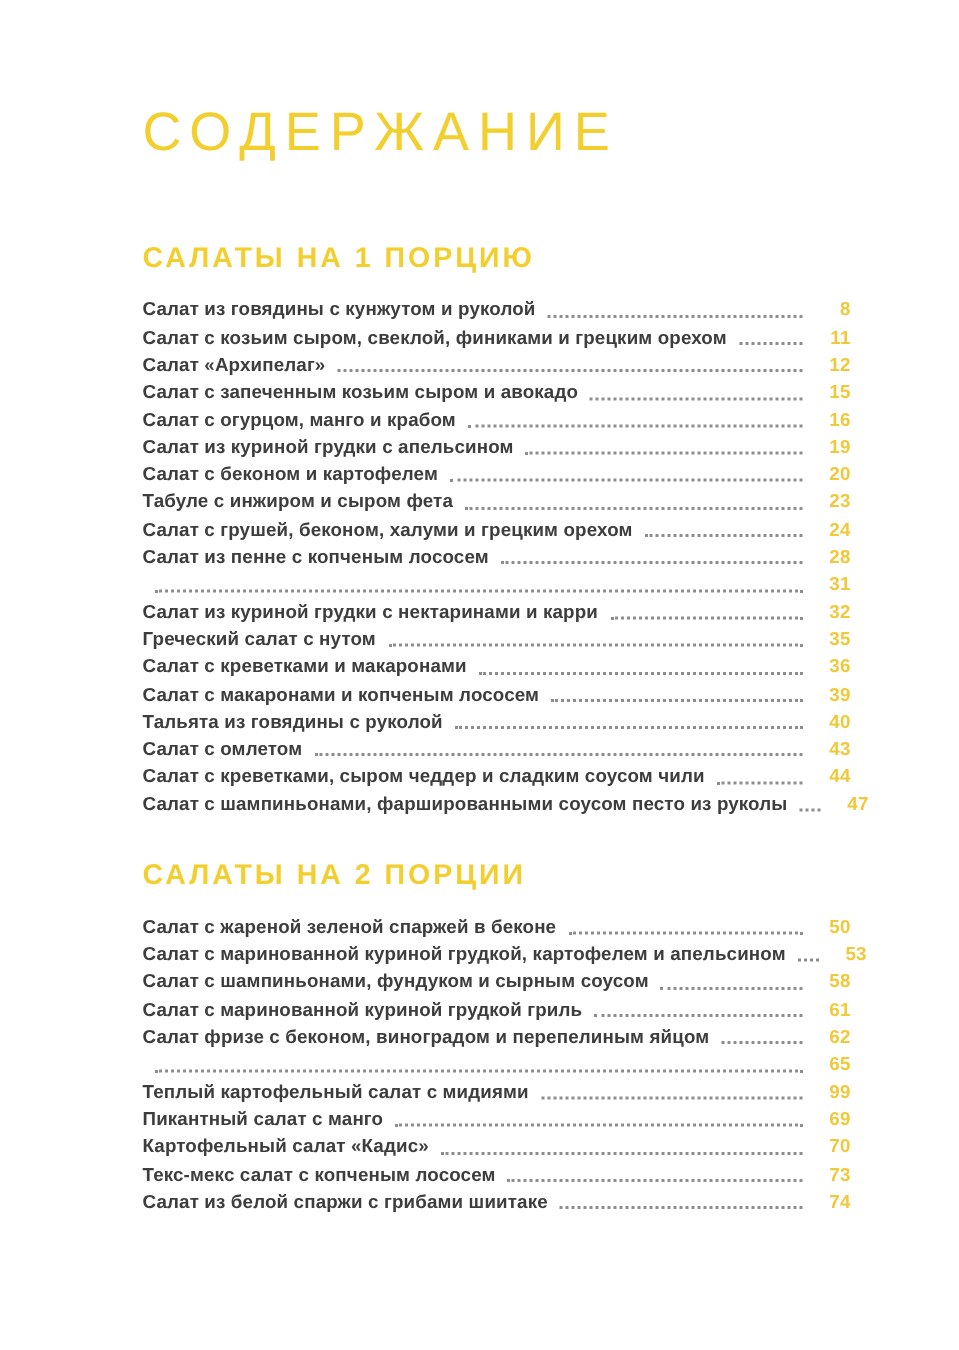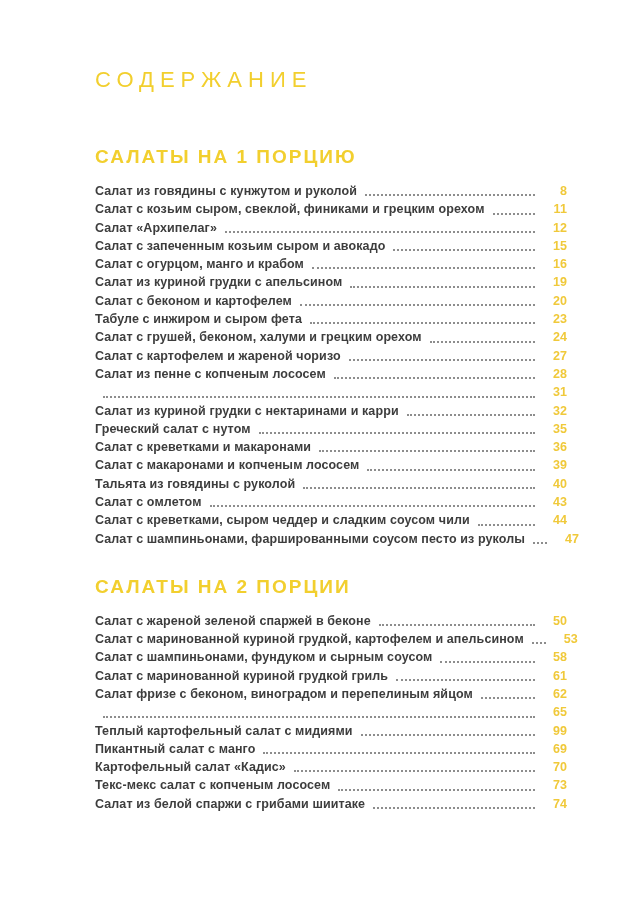--- a/index.html
+++ b/index.html
@@ -11,21 +11,21 @@
   .page {
     position: relative;
     width: 639px;
     height: 900px;
     background: #ffffff;
     box-sizing: border-box;
     padding: 68px 72px 0 95px;
     overflow: hidden;
   }
   .page-title {
-    font-size: 22px;
+    font-size: 36px;
     font-weight: normal;
     letter-spacing: 6px;
     color: var(--accent, #f2cf2e);
     margin: 0 0 54px 0;
     line-height: 1.1;
   }
   .toc-section {
     margin-bottom: 28px;
   }
   .section-heading {
@@ -127,25 +127,20 @@
     <span class="leader"></span>
     <span class="entry-page">23</span>
   </div>
 
   <div class="toc-row">
     <span class="entry-title">Салат с грушей, беконом, халуми и грецким орехом</span>
     <span class="leader"></span>
     <span class="entry-page">24</span>
   </div>
 
-  <div class="toc-row">
-    <span class="entry-title">Салат с картофелем и жареной чоризо</span>
-    <span class="leader"></span>
-    <span class="entry-page">27</span>
-  </div>
 
   <div class="toc-row">
     <span class="entry-title">Салат из пенне с копченым лососем</span>
     <span class="leader"></span>
     <span class="entry-page">28</span>
   </div>
 
   <div class="toc-row">
     <span class="leader"></span>
     <span class="entry-page">31</span>

